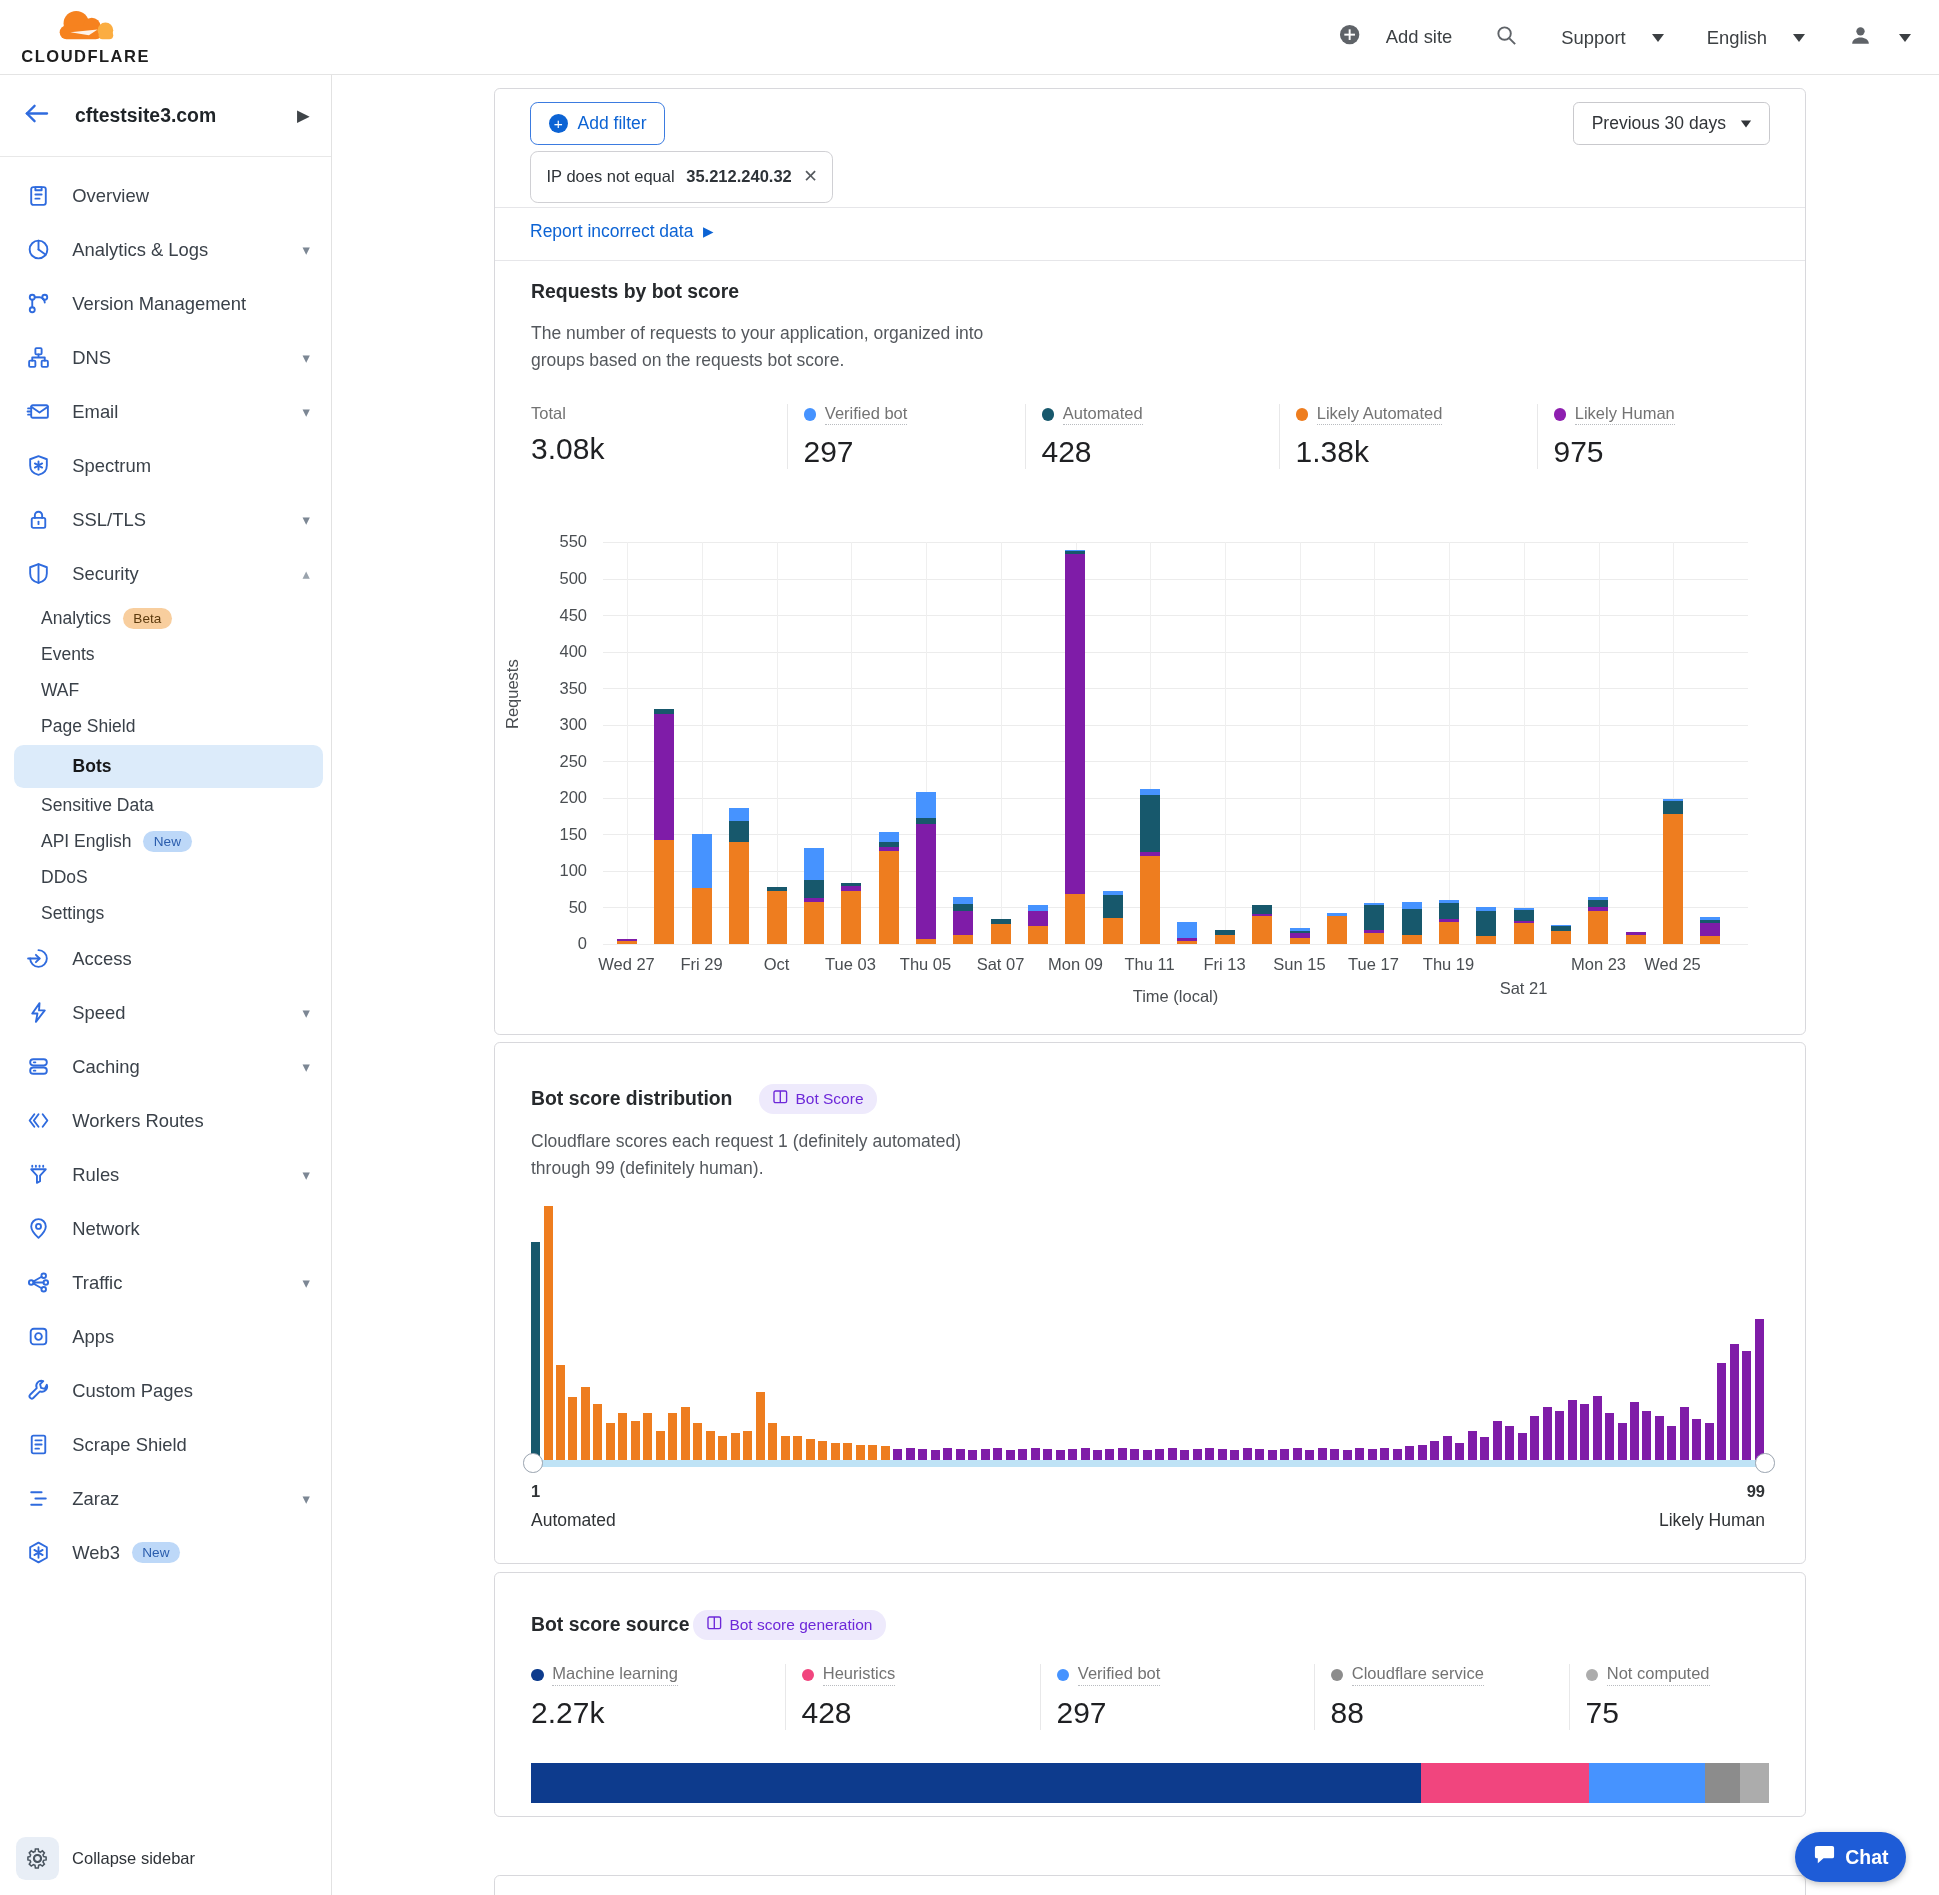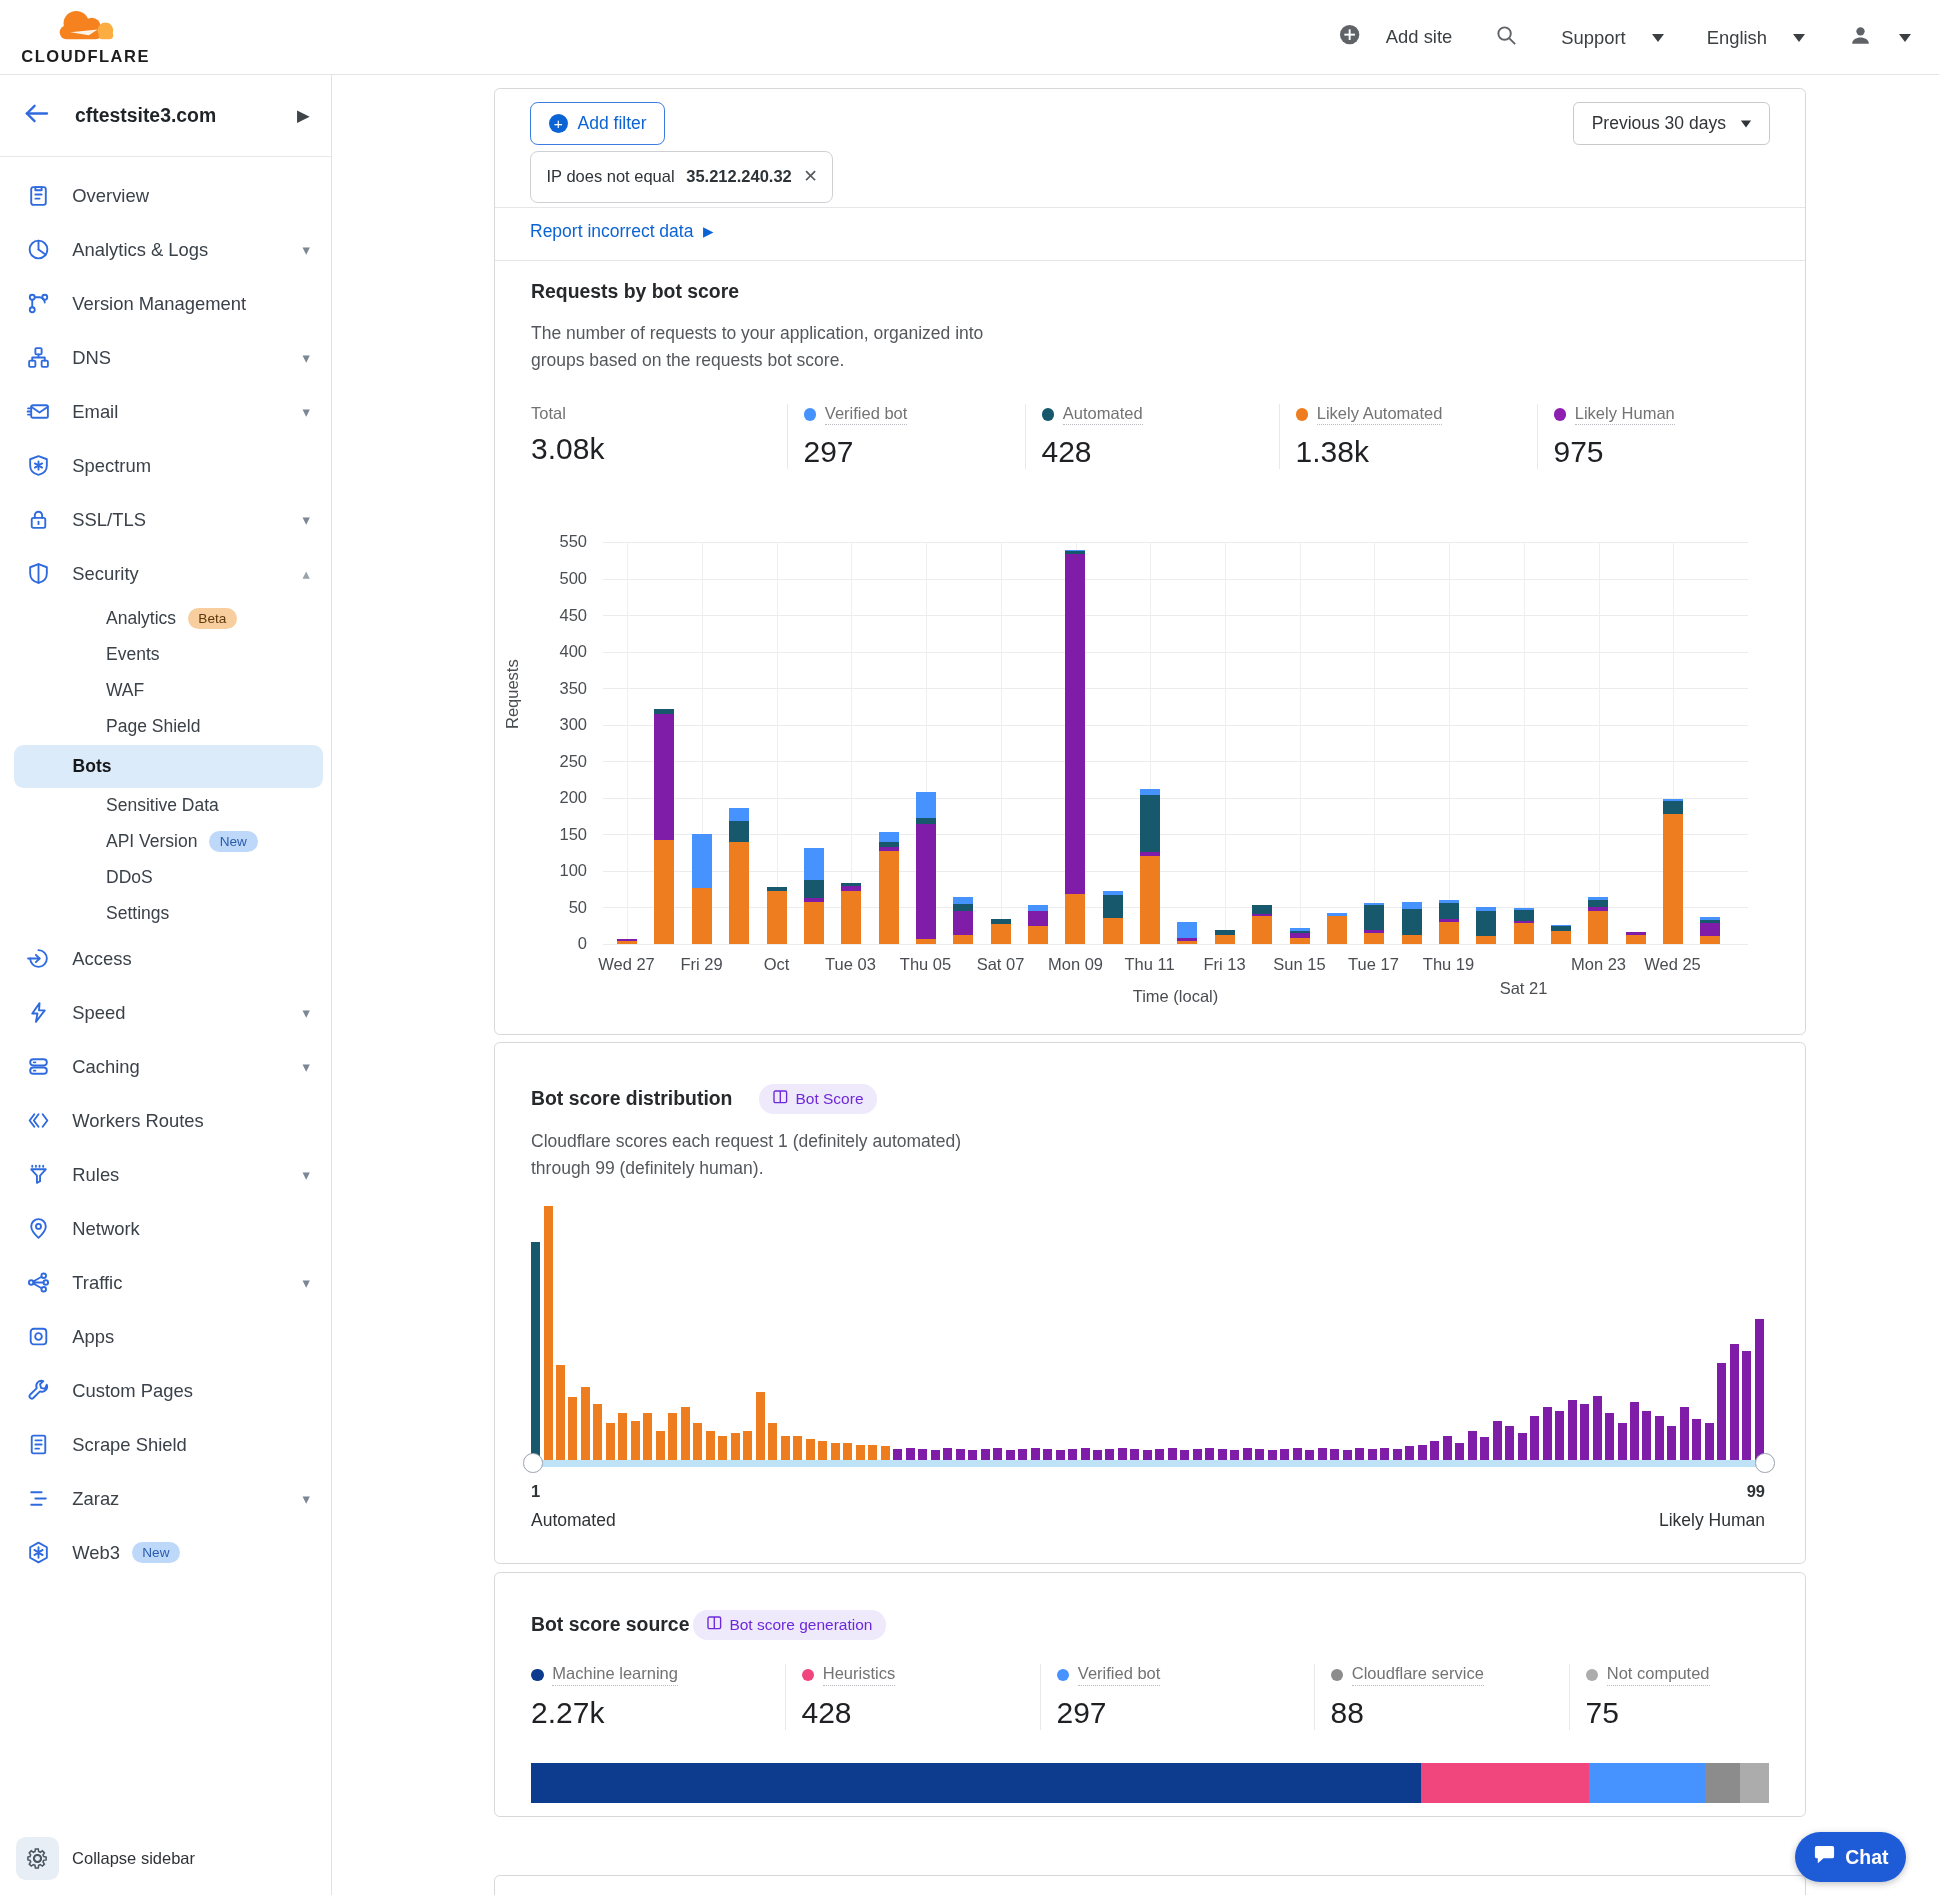--- a/index.html
+++ b/index.html
@@ -16,21 +16,21 @@
   
   .sidebar { position:absolute; left:0; top:75px; width:332px; height:1820px; background:#fff; border-right:1px solid #e2e2e2; z-index:4; }
   .site-row { height:82px; display:flex; align-items:center; padding:0 21.3px 0 23px; border-bottom:1px solid #e8e8e8; }
   .site-name { font-size:19.4px; font-weight:bold; color:#1f2428; margin-left:25px; flex:1; }
   .site-caret { color:#3f4448; font-size:16.5px; }
   .nav { padding-top:11.6px; }
   .nav-item { height:54px; display:flex; align-items:center; padding-left:25px; cursor:pointer; }
   .nav-item .nicon { width:26px; height:26px; display:inline-flex; align-items:center; justify-content:center; }
   .nav-item .nlabel { font-size:18.4px; color:#3a4149; margin-left:21.3px; }
   .nav-item .ncaret { margin-left:auto; margin-right:21.3px; color:#7c8794; font-size:14.6px; }
-  .nav-child { height:36px; display:flex; align-items:center; padding-left:106px; font-size:17.5px; color:#3a4149; cursor:pointer; position:relative; }
+  .nav-child { height:36px; display:flex; align-items:center; padding-left:41px; font-size:17.5px; color:#3a4149; cursor:pointer; position:relative; }
   .nav-child.active { margin:0 7.8px 0 13.6px; padding-left:59px; border-radius:9.7px; background:#dcebfa; height:43px; }
   .nav-child.active .clabel { font-weight:bold; color:#17181a; }
   .badge { font-size:13.6px; border-radius:11.6px; padding:2.9px 10.7px; margin-left:11.6px; }
   .badge.beta { background:#f8ce9e; color:#5c3a0d; }
   .badge.new { background:#bdd8f8; color:#2b5dad; }
   .collapse-row { position:absolute; left:0; bottom:5.8px; width:100%; height:62px; display:flex; align-items:center; padding-left:15.5px; cursor:pointer; }
   .gear-btn { width:43px; height:43px; border-radius:9.7px; background:#e8eef6; display:flex; align-items:center; justify-content:center; }
   .collapse-label { font-size:16.5px; color:#2f3338; margin-left:13.6px; }
 
   
@@ -262,21 +262,21 @@
       <div class="nav-child">
         <span class="clabel">Page Shield</span>
       </div>
       <div class="nav-child active">
         <span class="clabel">Bots</span>
       </div>
       <div class="nav-child">
         <span class="clabel">Sensitive Data</span>
       </div>
       <div class="nav-child">
-        <span class="clabel">API Version</span>
+        <span class="clabel">API English</span>
         <span class="badge new">New</span>
       </div>
       <div class="nav-child">
         <span class="clabel">DDoS</span>
       </div>
       <div class="nav-child">
         <span class="clabel">Settings</span>
       </div>
       <div class="nav-item">
         <span class="nicon">

